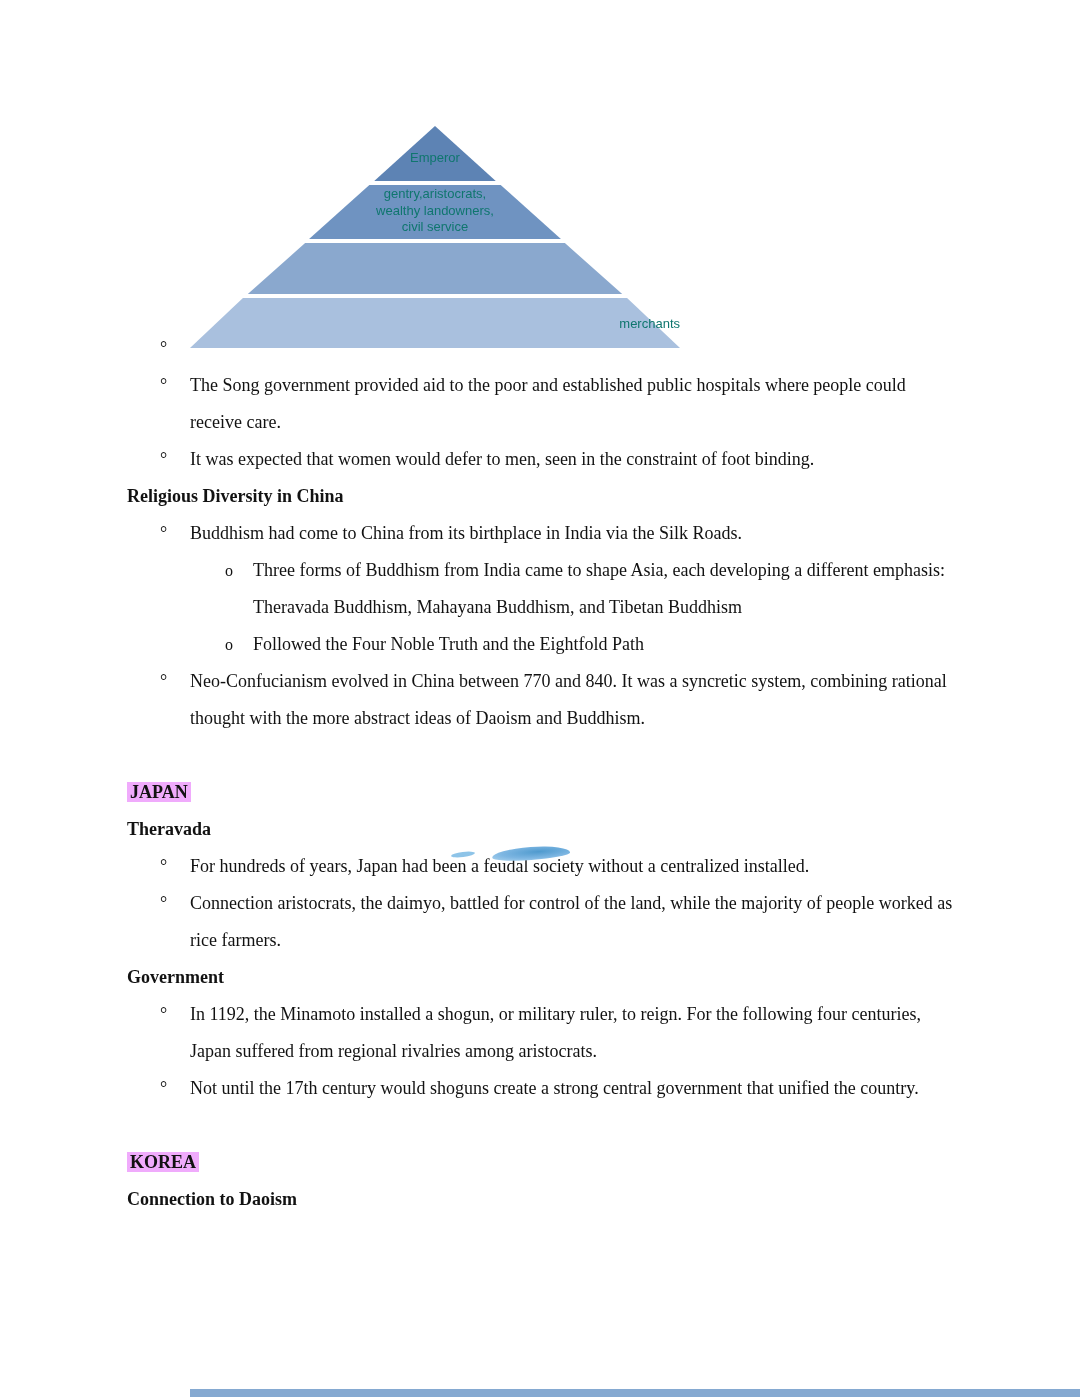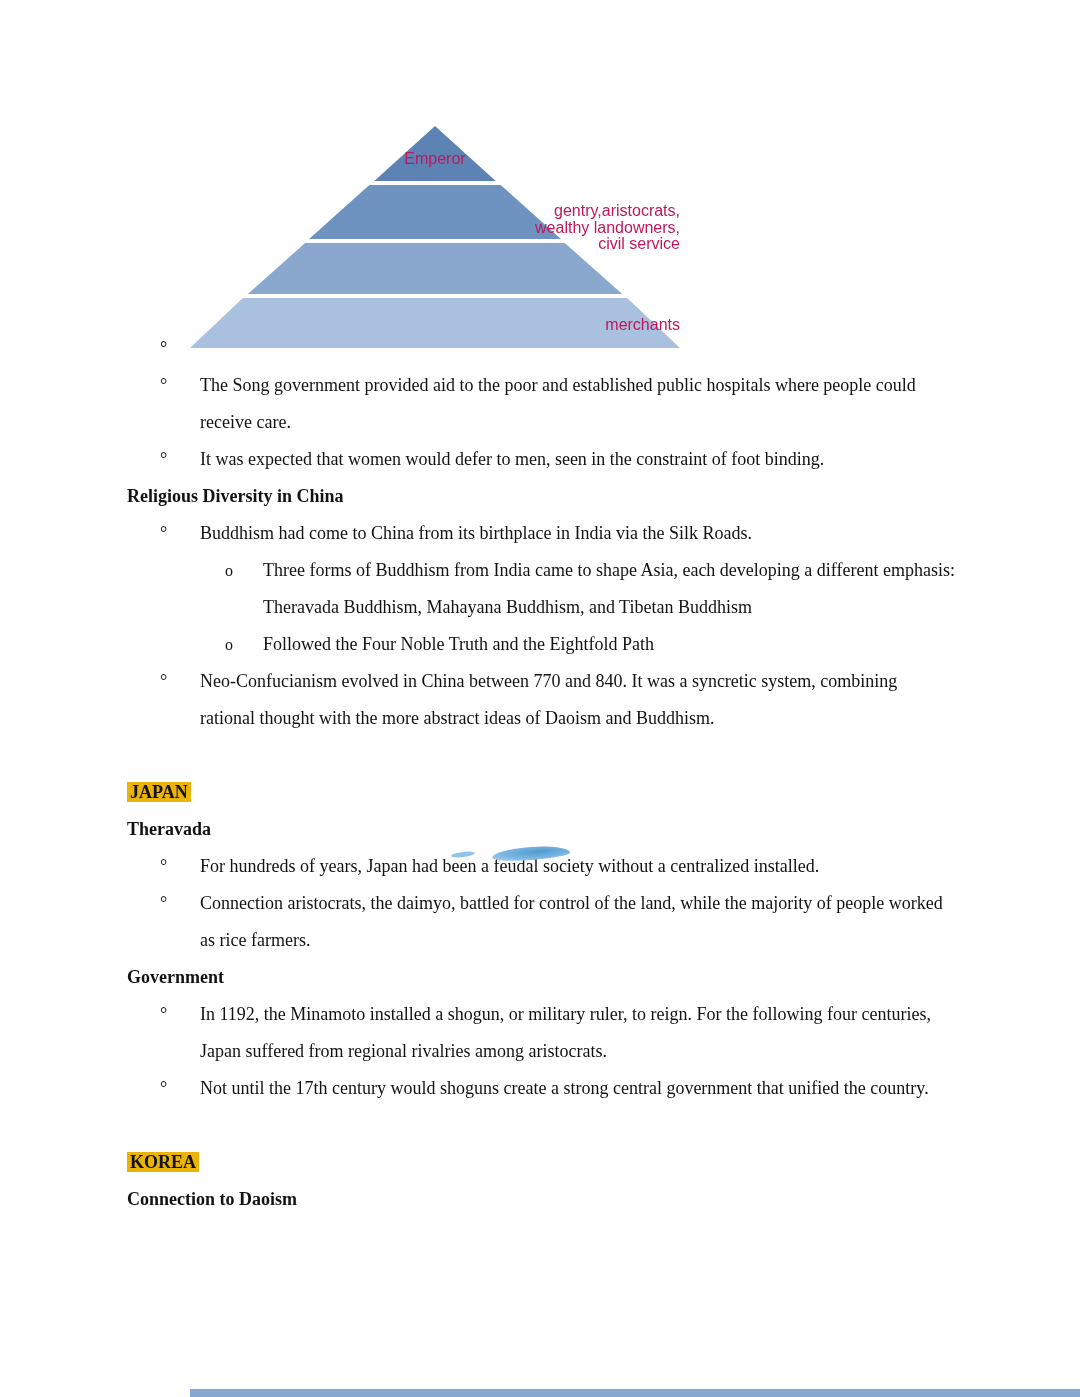--- a/index.html
+++ b/index.html
@@ -15,39 +15,39 @@
   
   .pyramid { position: absolute; left: 190px; top: 126px; width: 490px; height: 222px; }
   .lvl { position: absolute; left: 0; width: 100%; }
   .lvl1 { top: 0;     height: 55px; clip-path: polygon(50% 0%, 62.4% 100%, 37.6% 100%); }
   .lvl2 { top: 59px;  height: 54px; clip-path: polygon(36.6% 0%, 63.4% 0%, 75.7% 100%, 24.3% 100%); }
   .lvl3 { top: 117px; height: 51px; clip-path: polygon(23.5% 0%, 76.5% 0%, 88.2% 100%, 11.8% 100%); }
   .lvl4 { top: 172px; height: 50px; clip-path: polygon(10.8% 0%, 89.2% 0%, 100% 100%, 0% 100%); }
   .plabel {
     position: absolute; width: 100%; text-align: center;
     font-family: "Liberation Sans", sans-serif;
-    font-size: 16px; color: #be185d;
+    font-size: 13px; color: #0f766e;
   }
   .pl1 { top: 24px; }
-  .pl2 { top: 77px; line-height: 16.5px; white-space: pre-line; text-align: right; }
+  .pl2 { top: 60px; line-height: 16.5px; white-space: pre-line; }
   .pl3 { top: 135px; }
   .pl4 { top: 190px; text-align: right; }
 
   
   .content {
     position: absolute; left: 127px; top: 330px; width: 828px;
     font-size: 18px; line-height: 37px;
   }
   .li { display: flex; }
   .mk1 { flex: none; margin-left: 33px; width: 30px; font-size: 18px; }
   .mk2 { flex: none; margin-left: 98px; width: 28px; font-size: 16px; }
-  .tx { flex: 1; margin-left: 10px; }
+  .tx { flex: 1; }
   .h  { font-weight: bold; }
   .spacer { height: 37px; }
-  .hl { background: #eab308; padding: 0 3px; }
+  .hl { background: #f0abfc; padding: 0 3px; }
 
   
   .smudge-a {
     position: absolute; left: 451px; top: 852px; width: 24px; height: 5px;
     background: #8ec4e8; border-radius: 50%; transform: rotate(-7deg);
   }
   .smudge-b {
     position: absolute; left: 492px; top: 847px; width: 78px; height: 13px;
     background: radial-gradient(ellipse at 60% 40%, #4f9ace 0%, #7db6e2 55%, #b9dcf2 100%);
     border-radius: 50% 50% 50% 50% / 62% 62% 38% 38%;

